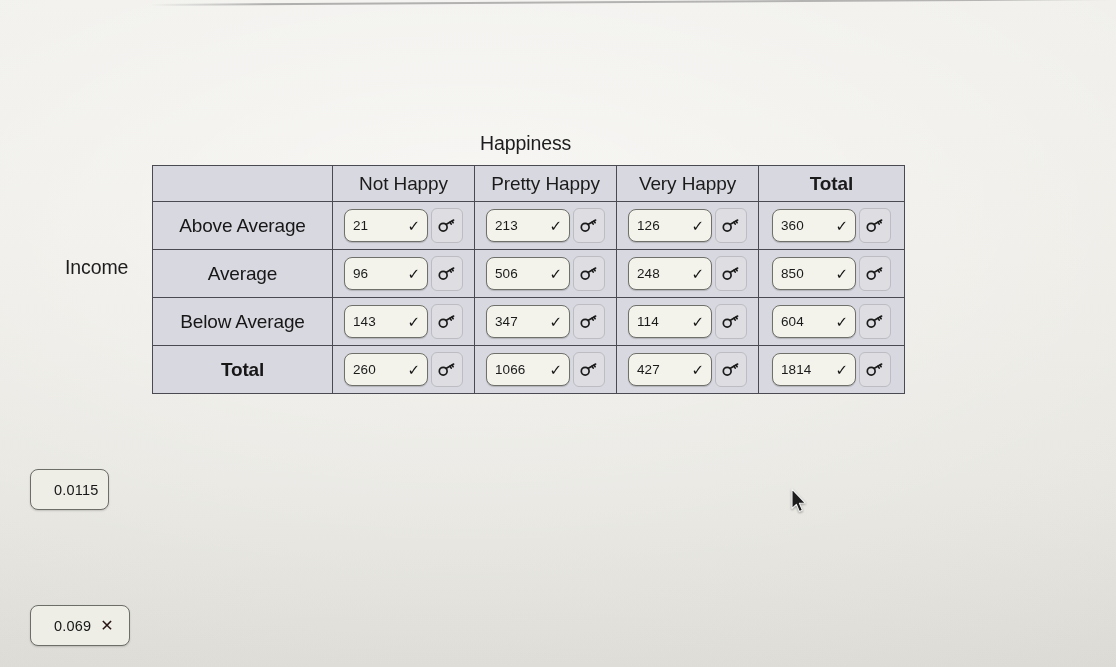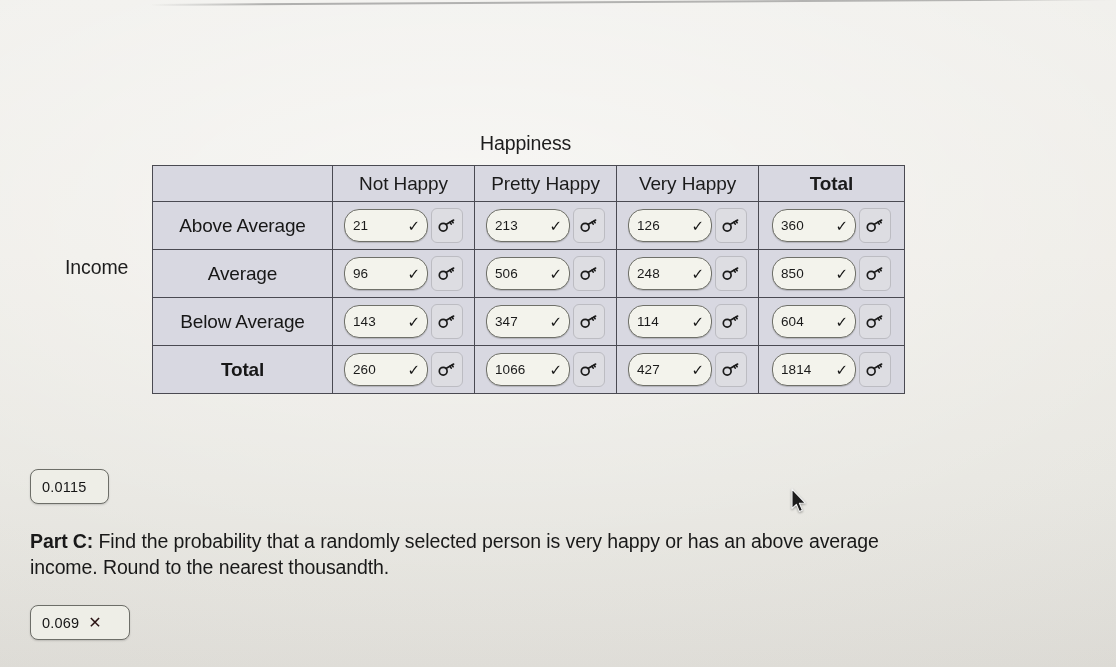--- a/index.html
+++ b/index.html
@@ -143,21 +143,21 @@
   .answer-box {
     display: flex;
     align-items: center;
     justify-content: space-between;
     box-sizing: border-box;
     width: 84px;
     height: 33px;
     padding: 0 7px 0 8px;
     background: #f3f3ec;
     border: 1.3px solid #6f7069;
-    border-radius: 15px;
+    border-radius: 8px;
     box-shadow: 0 1px 1px rgba(0,0,0,0.18);
   }
   .answer-box .val {
     font-size: 13.5px;
     color: #1a1a1a;
     letter-spacing: 0.1px;
     white-space: nowrap;
   }
   .answer-box .tick {
     color: #131313;
@@ -178,22 +178,22 @@
     border-radius: 6px;
   }
 
   
   .free-answer {
     position: absolute;
     box-sizing: border-box;
     display: flex;
     align-items: center;
     gap: 9px;
-    height: 35px;
-    padding: 0 11px;
+    height: 41px;
+    padding: 0 23px;
     background: #eeeee7;
     border: 1.4px solid #6d6e68;
     border-radius: 8px;
     box-shadow: 0 1px 2px rgba(0,0,0,0.16);
   }
   .free-answer .val {
     font-size: 14.5px;
     color: #161616;
     letter-spacing: 0.2px;
   }
@@ -531,23 +531,20 @@
           </tr>
         </tbody>
     </table>
   </div>
 
 
   <div class="free-answer" id="answer-b">
     <span class="val">0.0115</span>
   </div>
 
-  <div class="prompt" id="prompt-c">
-    <span class="lead">Part C:</span><span> Find the probability that a randomly selected person is very happy or has an above average income. Round to the nearest thousandth.</span>
-  </div>
 
   <div class="free-answer" id="answer-c">
     <span class="val">0.069</span>
     <span class="cross">✕</span>
   </div>
 
   <svg id="cursor" viewBox="0 0 18 26" style="left: 790px; top: 488px;">
     <path d="M2,1 L2,20.5 L6.4,16.4 L9.4,23.6 L12.4,22.3 L9.4,15.3 L15.3,15.0 Z" fill="#1c1c1c" stroke="#f2f2f2" stroke-width="1.1" stroke-linejoin="round"></path>
   </svg>
 

